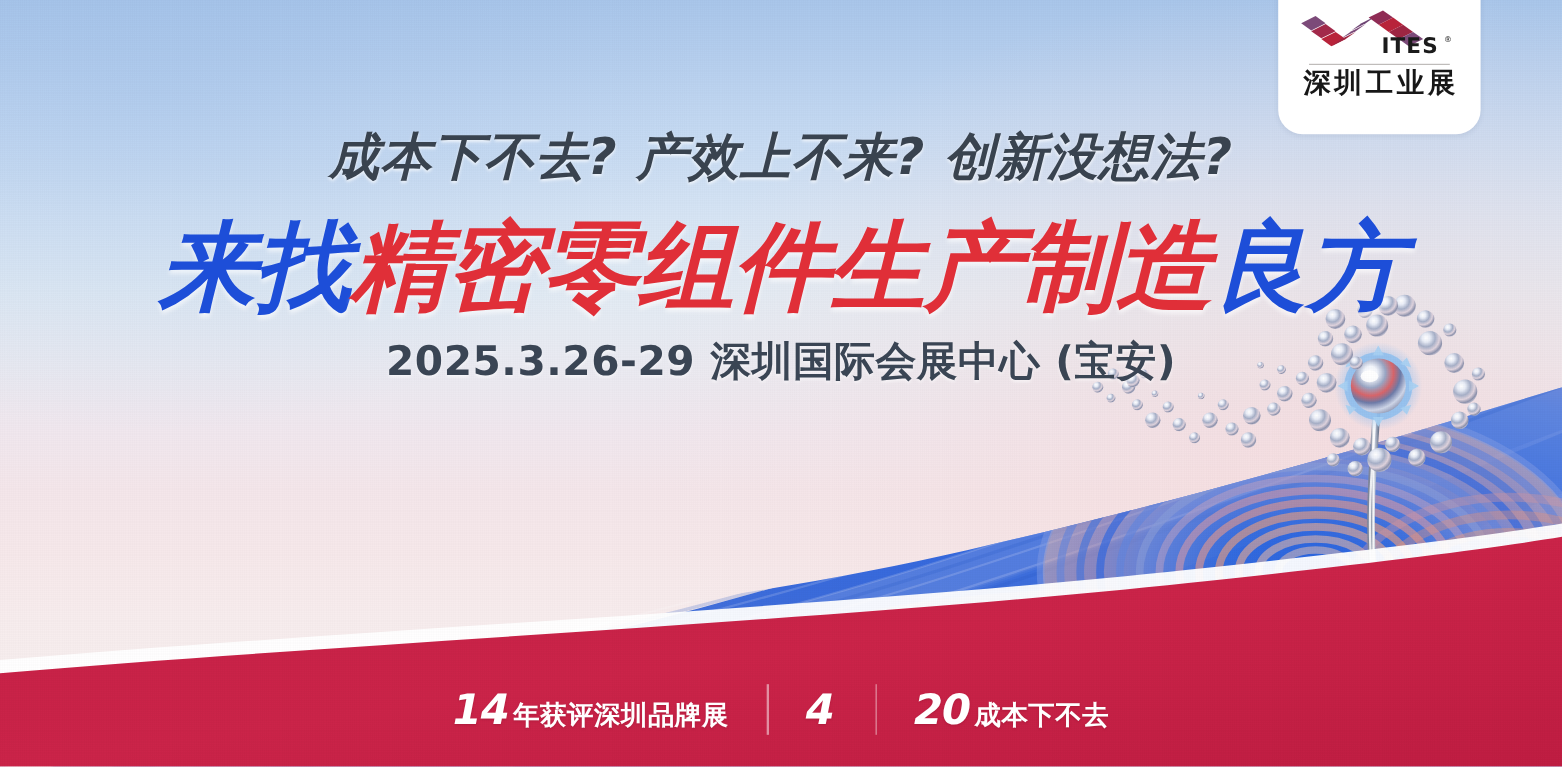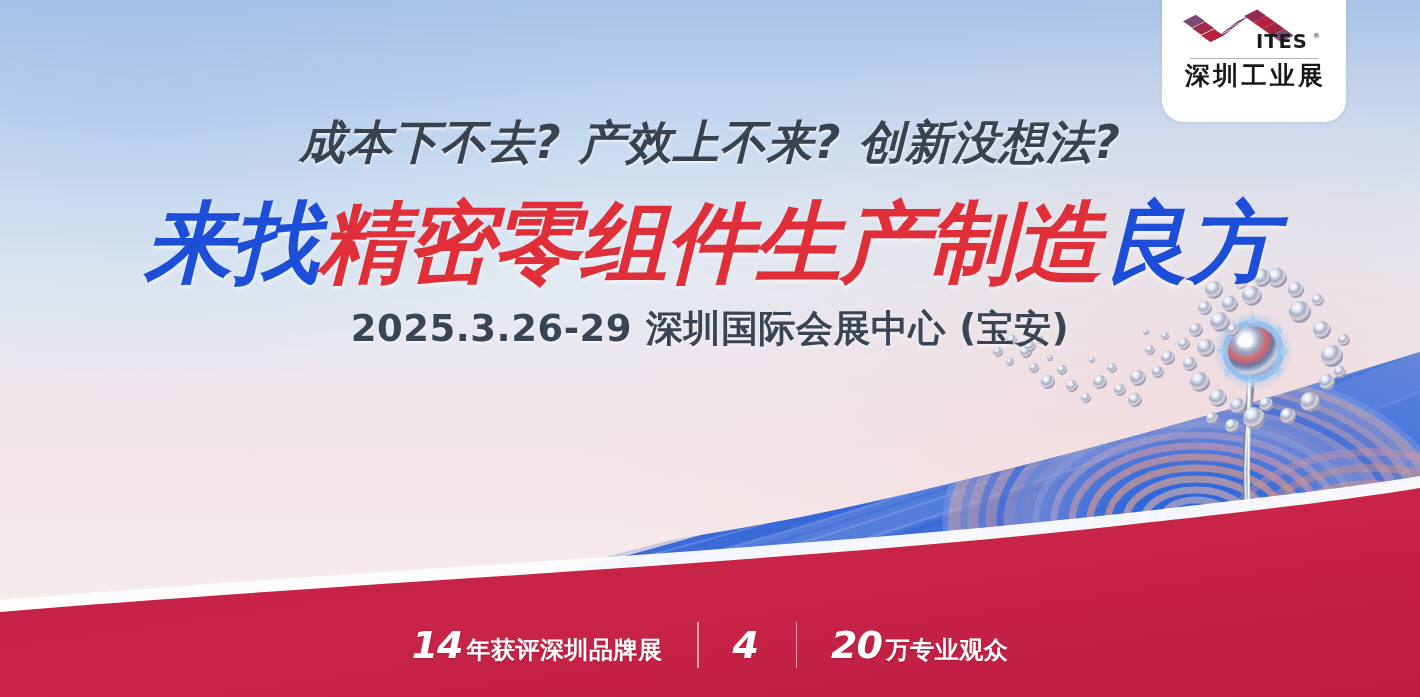--- a/index.html
+++ b/index.html
@@ -446,20 +446,20 @@
 
       <div class="vdiv"></div>
 
       <div class="stat">
         <span class="num">4</span>
       </div>
       <div class="vdiv"></div>
 
       <div class="stat">
         <span class="num">20</span>
-        <span class="lbl">万专业观众</span>
+        <span class="lbl">成本下不去</span>
       </div>
 
     </div>
   </div>
 
   <div class="bg-noise"></div>
 </div>
 
 </body></html>

